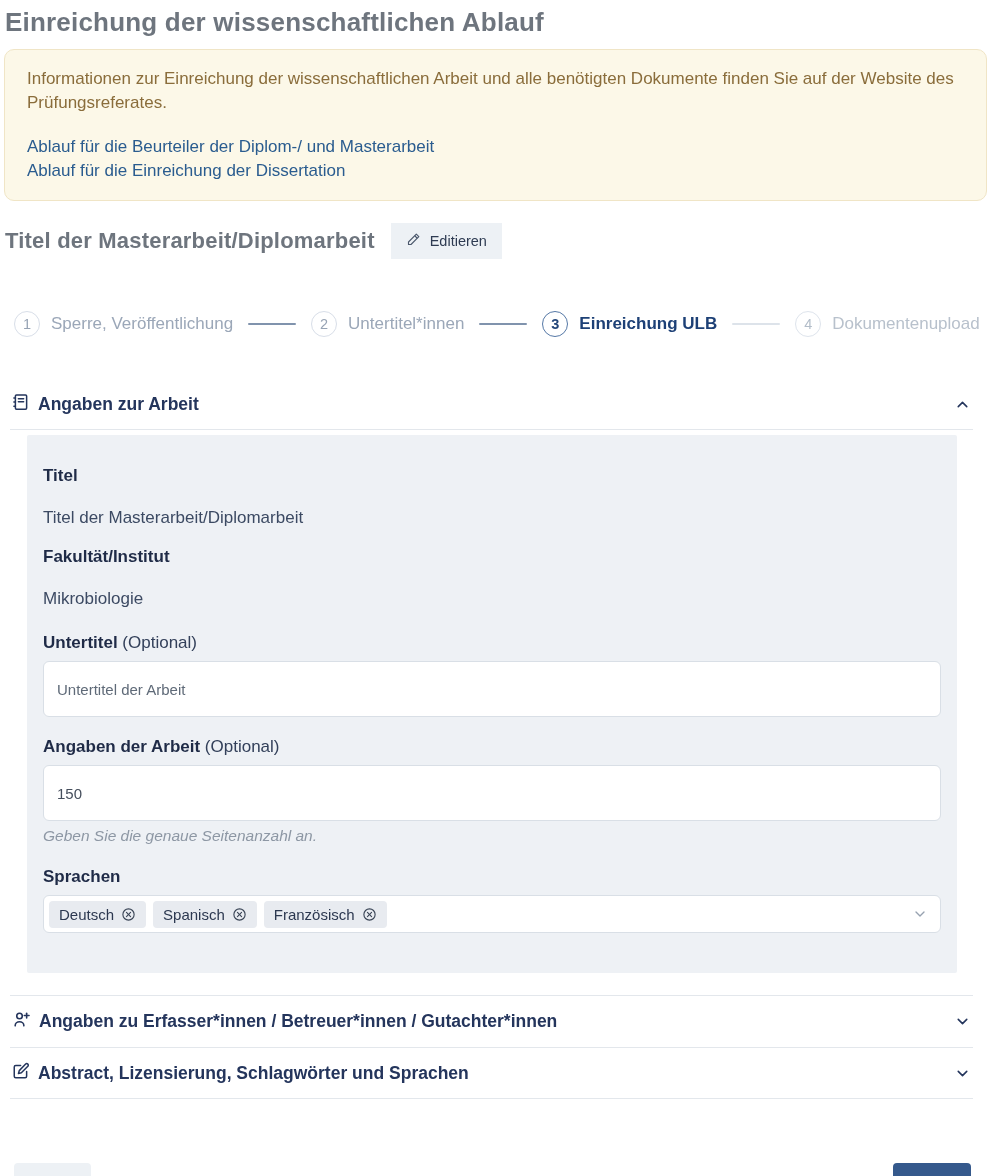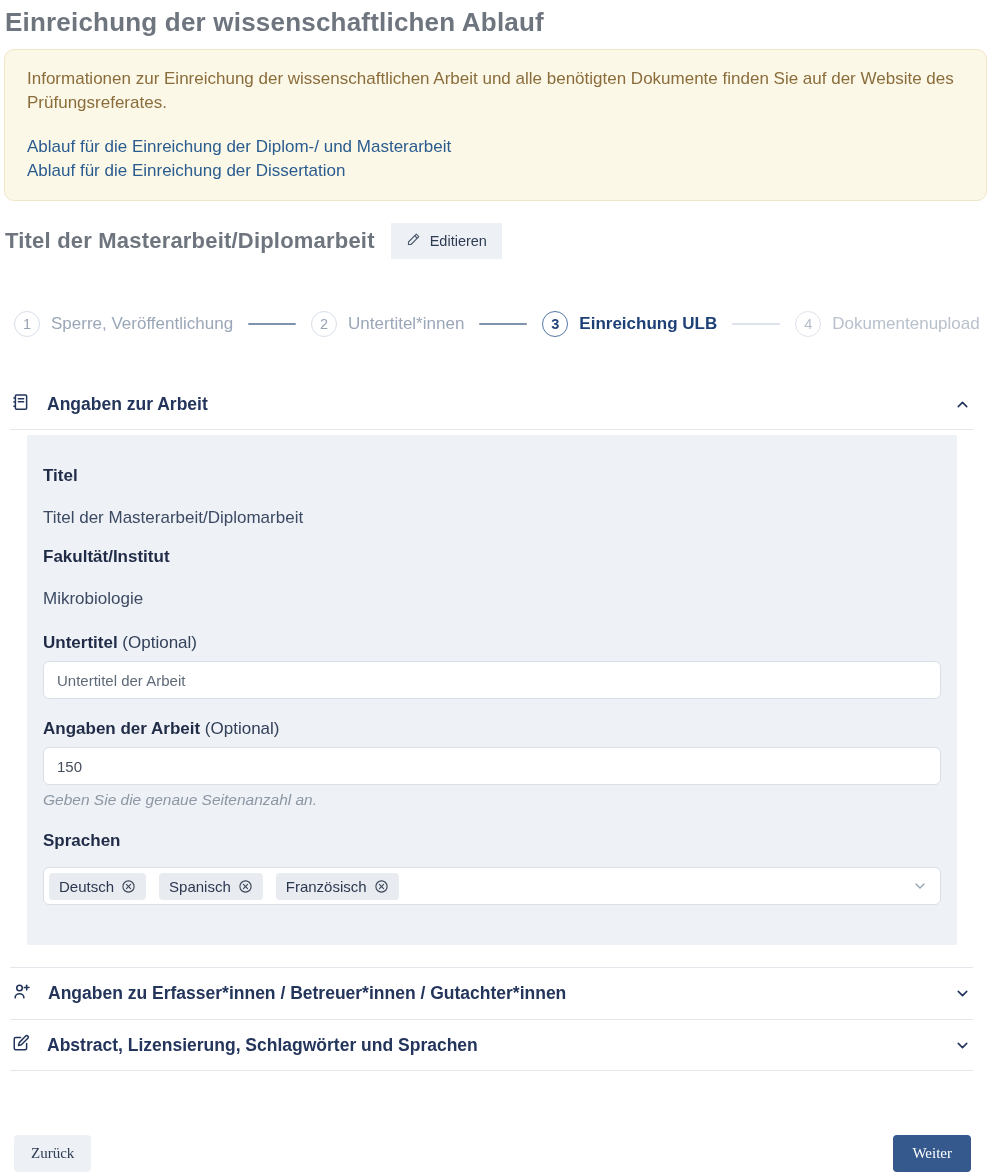--- a/index.html
+++ b/index.html
@@ -116,21 +116,20 @@
     align-items: center;
     gap: 8px;
     padding: 14px 2px 14px 2px;
     border-bottom: 1px solid #e3e7ec;
     cursor: pointer;
   }
   .acc-header .acc-title {
     font-size: 17.5px;
     font-weight: 700;
     color: #24355c;
-    margin-left: 9px;
   }
   .acc-header .chevron { margin-left: auto; display: flex; }
   .acc-sec { border-bottom: 1px solid #e3e7ec; }
   .acc-sec .acc-header { border-bottom: none; }
   .acc-sec--first { border-top: 1px solid #e3e7ec; margin-top: 22px; }
 
   
   .panel {
     margin: 5px 16px 0 17px;
     background: #eef1f5;
@@ -154,21 +153,21 @@
     margin-top: 21px;
   }
   .mt18 { margin-top: 18px; }
   .mt17 { margin-top: 23px; }
   .mt19 { margin-top: 19px; }
   .mt20 { margin-top: 20px; }
 
   .text-input {
     display: block;
     width: 100%;
-    height: 38px;
+    height: 56px;
     margin-top: 8px;
     background: #fff;
     border: 1px solid #d9dfe6;
     border-radius: 6px;
     padding: 0 13px;
     font-family: inherit;
     font-size: 15px;
     color: #454e5c;
   }
   .text-input::placeholder { color: #5f6a78; opacity: 1; }
@@ -176,28 +175,28 @@
     margin-top: 5px;
     font-size: 15.5px;
     font-style: italic;
     color: #8d97a4;
     line-height: 20px;
   }
 
   
   .multiselect {
     position: relative;
-    margin-top: 16px;
+    margin-top: 8px;
     min-height: 38px;
     background: #fff;
     border: 1px solid #d9dfe6;
     border-radius: 6px;
     display: flex;
     align-items: center;
-    gap: 13px;
+    gap: 7px;
     padding: 4px 34px 4px 5px;
     cursor: pointer;
   }
   .tag {
     display: inline-flex;
     align-items: center;
     gap: 7px;
     background: #e8ebf0;
     border-radius: 4px;
     padding: 5px 10px;
@@ -248,21 +247,21 @@
     margin-right: 2px;
   }
 </style>
 </head>
 <body>
 
 <h1 class="page-title">Einreichung der wissenschaftlichen Ablauf</h1>
 
 <div class="info-box">
   <p>Informationen zur Einreichung der wissenschaftlichen Arbeit und alle benötigten Dokumente finden Sie auf der Website des Prüfungsreferates.</p>
-  <a href="#">Ablauf für die Einreichung der Diplom-/ und Masterarbeit</a>
+  <a href="#">Ablauf für die Beurteiler der Diplom-/ und Masterarbeit</a>
   <a href="#">Ablauf für die Einreichung der Dissertation</a>
 </div>
 
 <div class="section-head">
   <h2>Titel der Masterarbeit/Diplomarbeit</h2>
   <button class="edit-btn">
     <span class="icon">
       <svg width="15" height="15" viewBox="0 0 24 24" fill="none" stroke="#4b586c" stroke-width="1.8" stroke-linejoin="round">
           <path d="M16.5 3.5l4 4L8 20H4v-4L16.5 3.5z"></path>
           <path d="M14 6l4 4"></path>

